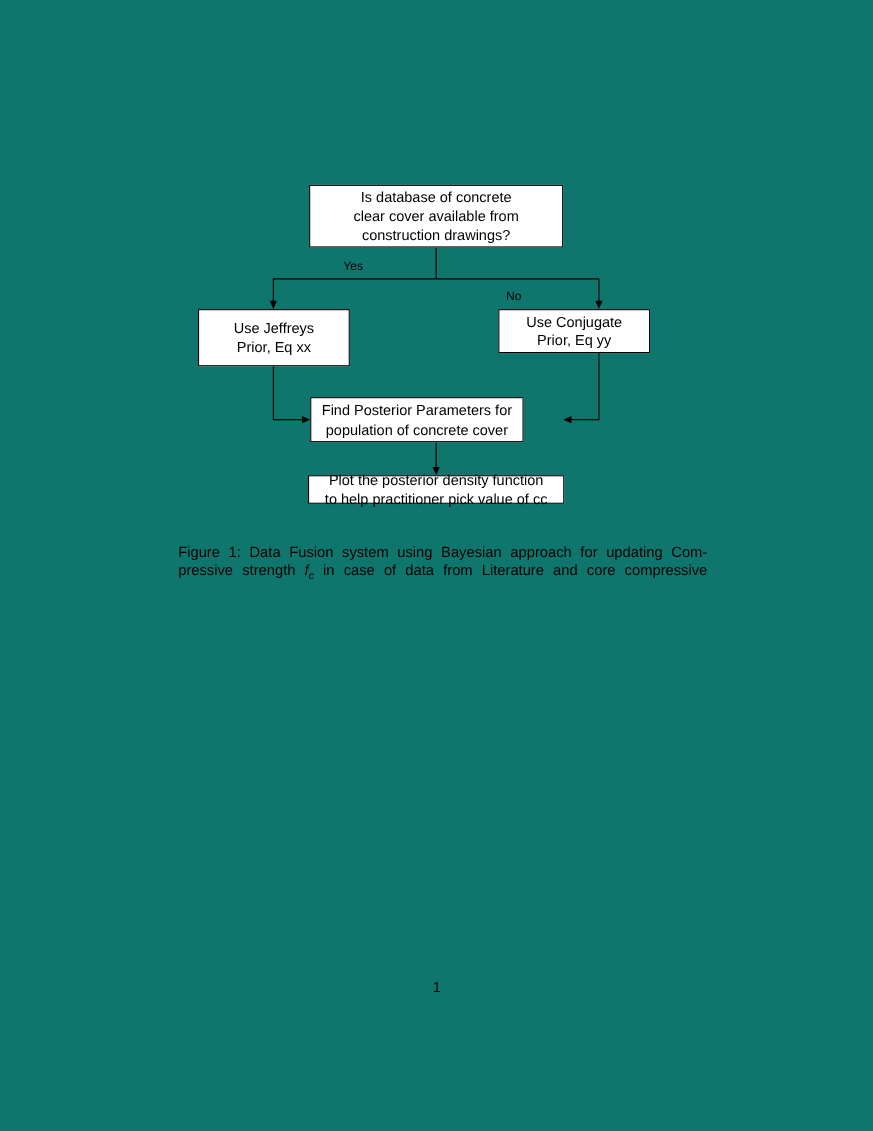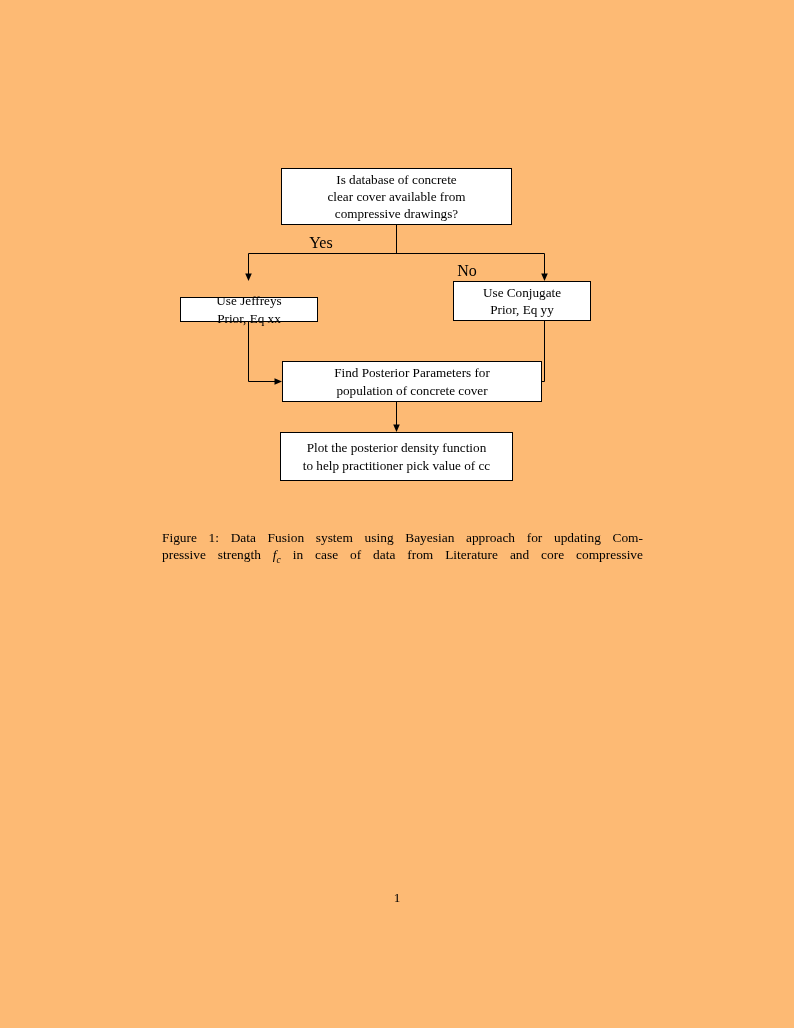--- a/index.html
+++ b/index.html
@@ -4,23 +4,23 @@
 <style>
   html, body {
     margin: 0;
     padding: 0;
     background: #ffffff;
   }
   .page {
     position: relative;
     width: 794px;
     height: 1028px;
-    background: #fdba74;
+    background: #0f766e;
     color: #000000;
-    font-family: Liberation Serif, serif;
+    font-family: Liberation Sans, sans-serif;
     overflow: hidden;
   }
   .connectors {
     position: absolute;
     left: 0;
     top: 0;
   }
   .fc-box {
     position: absolute;
     box-sizing: border-box;
@@ -29,41 +29,40 @@
     display: flex;
     flex-direction: column;
     align-items: center;
     justify-content: center;
     text-align: center;
     font-size: 13.2px;
     line-height: 17.3px;
     white-space: nowrap;
   }
   .box-question  { left: 281px; top: 168px; width: 231px; height: 57px; }
-  .box-jeffreys  { left: 180px; top: 297px; width: 138px; height: 25px; align-items: center; }
+  .box-jeffreys  { left: 180px; top: 281px; width: 138px; height: 52px; align-items: center; }
   .box-conjugate { left: 453px; top: 281px; width: 138px; height: 40px; }
-  .box-posterior { left: 282px; top: 361px; width: 260px; height: 41px; }
-  .box-plot      { left: 280px; top: 432px; width: 233px; height: 49px; }
+  .box-posterior { left: 282px; top: 361px; width: 194px; height: 41px; }
+  .box-plot      { left: 280px; top: 432px; width: 233px; height: 26px; }
   .branch-label {
     position: absolute;
     width: 50px;
     text-align: center;
-    font-size: 16px;
+    font-size: 11px;
     line-height: 17.3px;
   }
   .label-yes { left: 296px; top: 234px; }
   .label-no  { left: 442px; top: 234px; margin-top: 28px; }
   .caption {
     position: absolute;
     left: 162px;
     top: 493px;
     width: 481px;
     font-size: 13.4px;
     line-height: 17.4px;
-    margin-top: 36px;
   }
   .cap-line.just {
     text-align: justify;
     text-align-last: justify;
   }
   .mvar { font-style: italic; }
   .msub {
     font-style: italic;
     font-size: 9.5px;
     line-height: 0;
@@ -98,21 +97,21 @@
       <polygon points="541.2,273.5 547.8,273.5 544.5,281"></polygon>
       <polygon points="274.5,378.2 274.5,384.8 282,381.5"></polygon>
       <polygon points="519.5,378.2 519.5,384.8 512,381.5"></polygon>
       <polygon points="393.2,424.5 399.8,424.5 396.5,432"></polygon>
     </g>
   </svg>
 
   <div class="fc-box box-question">
     <div>Is database of concrete</div>
     <div>clear cover available from</div>
-    <div>compressive drawings?</div>
+    <div>construction drawings?</div>
   </div>
 
   <div class="branch-label label-yes">Yes</div>
   <div class="branch-label label-no">No</div>
 
   <div class="fc-box box-jeffreys">
     <div>Use Jeffreys</div>
     <div>Prior, Eq xx</div>
   </div>
 

